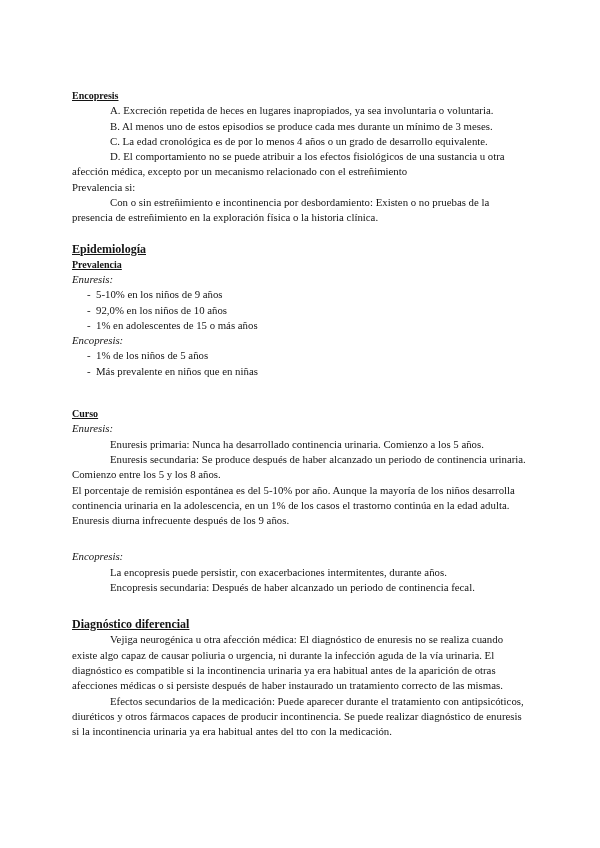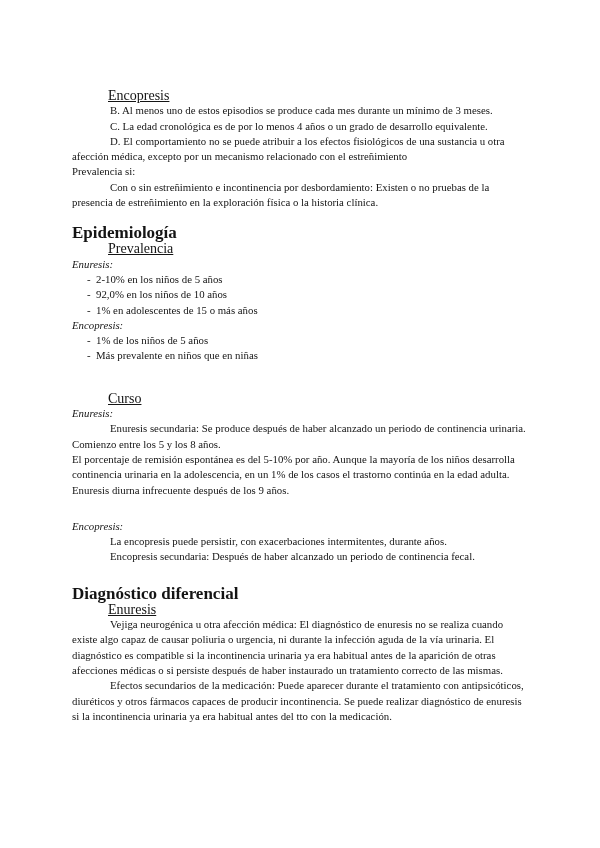--- a/index.html
+++ b/index.html
@@ -14,28 +14,28 @@
   }
   .page {
     width: 600px;
     height: 848px;
     padding: 88px 72px 0 72px;
     font-size: 10.8px;
     line-height: 15.3px;
   }
   
   .h-plain {
-    font-size: 14px;
-    font-weight: normal;
+    font-size: 10px;
+    font-weight: bold;
     text-decoration: underline;
-    margin-left: 36px;
   }
   .h-bold {
-    font-size: 17px;
+    font-size: 12px;
     font-weight: bold;
+    text-decoration: underline;
     line-height: 16px;
   }
   
   p { text-align: left; }
   p.indent { text-indent: 38px; }
   .italic { }
   .label-italic { font-style: italic; }
   
   .li { display: flex; }
   .li .marker { flex: 0 0 24px; padding-left: 15px; }
@@ -45,36 +45,37 @@
   .gap-md { margin-top: 21px; }
   .gap-lg { margin-top: 27px; }
 </style>
 </head>
 <body>
 
 <div class="page">
 
   <section>
     <h2 class="h-plain">Encopresis</h2>
+    <p class="indent">A. Excreción repetida de heces en lugares inapropiados, ya sea involuntaria o voluntaria.</p>
     <p class="indent">B. Al menos uno de estos episodios se produce cada mes durante un mínimo de 3 meses.</p>
     <p class="indent">C. La edad cronológica es de por lo menos 4 años o un grado de desarrollo equivalente.</p>
     <p class="indent">D. El comportamiento no se puede atribuir a los efectos fisiológicos de una sustancia u otra afección médica, excepto por un mecanismo relacionado con el estreñimiento</p>
     <p>Prevalencia si:</p>
     <p class="indent"><span class="italic">Con o sin estreñimiento e incontinencia por desbordamiento</span><span>: Existen o no pruebas de la presencia de estreñimiento en la exploración física o la historia clínica.</span></p>
   </section>
 
   <section class="gap-sm">
     <h1 class="h-bold">Epidemiología</h1>
 
     <h3 class="h-plain">Prevalencia</h3>
 
     <p class="label-italic">Enuresis:</p>
     <div class="li">
       <span class="marker">-</span>
-      <span class="li-text">2-10% en los niños de 5 años</span>
+      <span class="li-text">5-10% en los niños de 9 años</span>
     </div>
     <div class="li">
       <span class="marker">-</span>
       <span class="li-text">92,0% en los niños de 10 años</span>
     </div>
     <div class="li">
       <span class="marker">-</span>
       <span class="li-text">1% en adolescentes de 15 o más años</span>
     </div>
 
@@ -84,30 +85,30 @@
       <span class="li-text">1% de los niños de 5 años</span>
     </div>
     <div class="li">
       <span class="marker">-</span>
       <span class="li-text">Más prevalente en niños que en niñas</span>
     </div>
 
     <h3 class="h-plain gap-lg">Curso</h3>
 
     <p class="label-italic">Enuresis:</p>
+    <p class="indent">Enuresis primaria: Nunca ha desarrollado continencia urinaria. Comienzo a los 5 años.</p>
     <p class="indent">Enuresis secundaria: Se produce después de haber alcanzado un periodo de continencia urinaria. Comienzo entre los 5 y los 8 años.</p>
     <p>El porcentaje de remisión espontánea es del 5-10% por año. Aunque la mayoría de los niños desarrolla continencia urinaria en la adolescencia, en un 1% de los casos el trastorno continúa en la edad adulta. Enuresis diurna infrecuente después de los 9 años.</p>
 
     <p class="label-italic gap-md">Encopresis:</p>
     <p class="indent">La encopresis puede persistir, con exacerbaciones intermitentes, durante años.</p>
     <p class="indent">Encopresis secundaria: Después de haber alcanzado un periodo de continencia fecal.</p>
   </section>
 
   <section class="gap-md">
     <h1 class="h-bold">Diagnóstico diferencial</h1>
-    <h3 class="h-plain">Enuresis</h3>
 
     <p class="indent"><span class="italic">Vejiga neurogénica u otra afección médica</span><span>: El diagnóstico de enuresis no se realiza cuando existe algo capaz de causar poliuria o urgencia, ni durante la infección aguda de la vía urinaria. El diagnóstico es compatible si la incontinencia urinaria ya era habitual antes de la aparición de otras afecciones médicas o si persiste después de haber instaurado un tratamiento correcto de las mismas.</span></p>
 
     <p class="indent"><span class="italic">Efectos secundarios de la medicación</span><span>: Puede aparecer durante el tratamiento con antipsicóticos, diuréticos y otros fármacos capaces de producir incontinencia. Se puede realizar diagnóstico de enuresis si la incontinencia urinaria ya era habitual antes del tto con la medicación.</span></p>
   </section>
 
 </div>
 
 </body></html>

